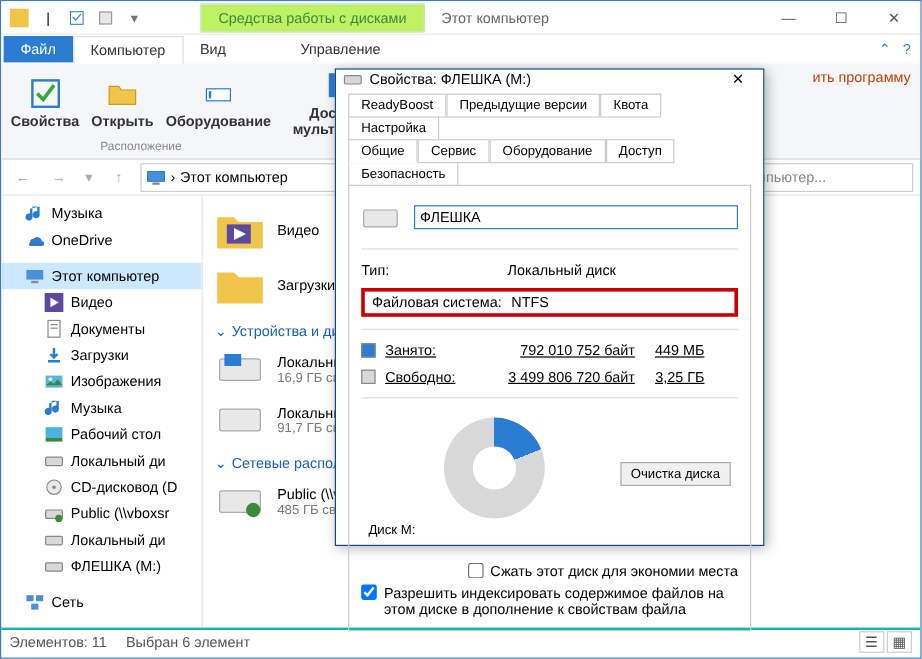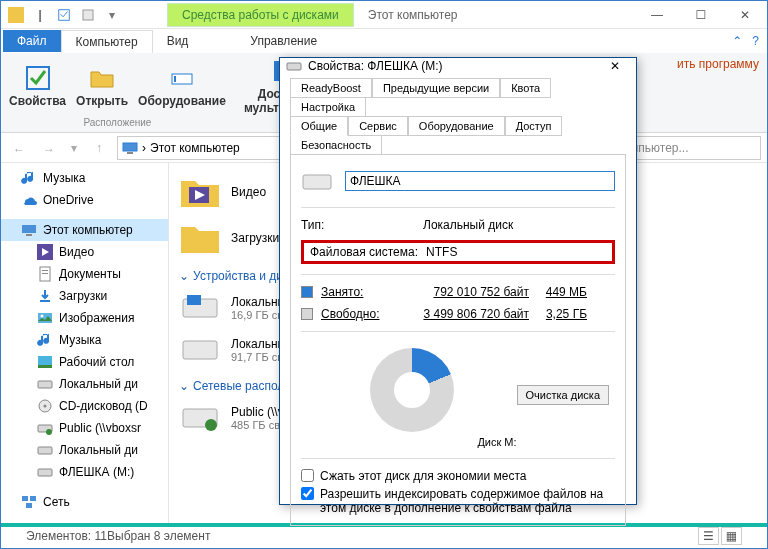--- a/index.html
+++ b/index.html
@@ -49,46 +49,46 @@
 .folder-icon { width: 42px; height: 38px; }
 .folder-name { font-size: 12px; }
 .group-header { color: #1a5fb4; font-size: 12px; padding: 8px 0 4px; display: flex; align-items: center; gap: 4px; }
 .drive-row { display: flex; align-items: center; gap: 10px; padding: 2px 0; }
 .drive-icon { width: 42px; height: 38px; }
 .drive-info { display: flex; flex-direction: column; }
 .drive-name { font-size: 12px; }
 .drive-sub { font-size: 11px; color: #777; }
 
 
-.statusbar { height: 22px; border-top: 4px solid #14b8a6; display: flex; align-items: center; padding: 0 25px; font-size: 11px; color: #555; }
+.statusbar { height: 22px; border-top: 2px solid #14b8a6; display: flex; align-items: center; padding: 0 7px; font-size: 11px; color: #555; gap: 16px; }
 .statusbar .right { margin-left: auto; display: flex; gap: 2px; }
 
 
-.dialog { position: absolute; left: 278px; top: 56px; width: 358px; height: 448px; background: #fff; border: 1px solid #0a4a8a; box-shadow: 2px 2px 10px rgba(0,0,0,0.3); z-index: 10; display: flex; flex-direction: column; }
+.dialog { position: absolute; left: 278px; top: 56px; width: 358px; height: 398px; background: #fff; border: 1px solid #0a4a8a; box-shadow: 2px 2px 10px rgba(0,0,0,0.3); z-index: 10; display: flex; flex-direction: column; }
 .dlg-titlebar { height: 28px; display: flex; align-items: center; padding: 0 6px; gap: 6px; font-size: 12px; }
 .dlg-close { margin-left: auto; width: 30px; text-align: center; }
 .dlg-tabs { display: flex; flex-wrap: wrap; padding: 4px 10px 0; gap: 0; }
 .dlg-tab { padding: 3px 10px; font-size: 11px; border: 1px solid #ccc; background: #fff; margin-bottom: -1px; }
 .dlg-tab.active { background: #fff; border-bottom: 1px solid #fff; z-index: 1; position: relative; }
 .dlg-body { flex: 1; margin: 0 10px 6px; border: 1px solid #ccc; padding: 10px; display: flex; flex-direction: column; gap: 8px; }
 .dlg-row { display: flex; align-items: center; gap: 12px; font-size: 11px; }
 .dlg-label { width: 110px; }
 .dlg-name-input { flex: 1; border: 1px solid #2b7cd3; padding: 2px 4px; font-size: 12px; }
 .dlg-divider { height: 1px; background: #ddd; margin: 2px 0; }
 .highlight-box { border: 3px solid #c00; padding: 2px 6px; display: flex; gap: 8px; font-size: 11px; }
 .dlg-usage { display: flex; align-items: center; gap: 8px; font-size: 11px; text-decoration: underline; }
 .dlg-usage .sq { width: 12px; height: 12px; border: 1px solid #888; }
 .dlg-usage .lbl { width: 70px; }
 .dlg-usage .bytes { width: 130px; text-align: right; }
 .dlg-usage .sz { width: 50px; text-align: right; }
 .pie { width: 84px; height: 84px; border-radius: 50%; background: conic-gradient(#2b7cd3 0deg 68deg, #d8d8d8 68deg 360deg); margin: 6px auto 0; position: relative; }
 .pie::after { content: ""; position: absolute; inset: 24px; background: #fff; border-radius: 50%; }
 .pie-row { display: flex; align-items: center; justify-content: space-between; padding: 0 6px; }
 .cleanup-btn { padding: 3px 8px; border: 1px solid #aaa; background: #f0f0f0; font-size: 11px; }
-.dlg-checks { font-size: 11px; display: flex; flex-direction: column; gap: 4px; }
+.dlg-checks { font-size: 11px; display: flex; flex-direction: column; gap: 4px; align-items: flex-end; }
 .dlg-check { display: flex; align-items: flex-start; gap: 6px; }
 </style>
 </head>
 <body>
 
 <div class="titlebar">
   <div class="qat">
     <div class="qat-item">
         <svg class="ticon" viewBox="0 0 16 16">
           <rect width="16" height="16" fill="#f0c64a"></rect>
@@ -347,21 +347,21 @@
       <div class="drive-info">
           <span class="drive-name">Public (\\vbo</span>
           <span class="drive-sub">485 ГБ свобо</span>
         </div>
     </div>
   </div>
 </div>
 
 <div class="statusbar">
   <span>Элементов: 11</span>
-  <span>Выбран 8 элемент</span>
+  <span>Выбран 6 элемент</span>
   <div class="right">
     <span style="border:1px solid #ccc;padding:1px 4px">☰</span>
     <span style="border:1px solid #ccc;padding:1px 4px">▦</span>
   </div>
 </div>
 
 <div class="dialog">
   <div class="dlg-titlebar">
     <svg width="16" height="16" viewBox="0 0 16 16">
         <rect x="1" y="5" width="14" height="7" rx="1" fill="#d8d8d8" stroke="#888"></rect>
@@ -405,21 +405,21 @@
         <span class="sz">449 МБ</span>
       </div>
     <div class="dlg-usage">
         <div class="sq" style="background:#d8d8d8"></div>
         <span class="lbl">Свободно:</span>
         <span class="bytes">3 499 806 720 байт</span>
         <span class="sz">3,25 ГБ</span>
       </div>
     <div class="dlg-divider"></div>
     <div class="pie-row">
-      <div style="flex:1;text-align:right">
+      <div style="flex:1;text-align:left">
         <div class="pie"></div>
         <div style="font-size:11px;margin-top:4px">Диск M:</div>
       </div>
       <button class="cleanup-btn">Очистка диска</button>
     </div>
     <div class="dlg-divider"></div>
     <div class="dlg-checks">
       <label class="dlg-check">
           <input type="checkbox" style="">
           <span>Сжать этот диск для экономии места</span>

